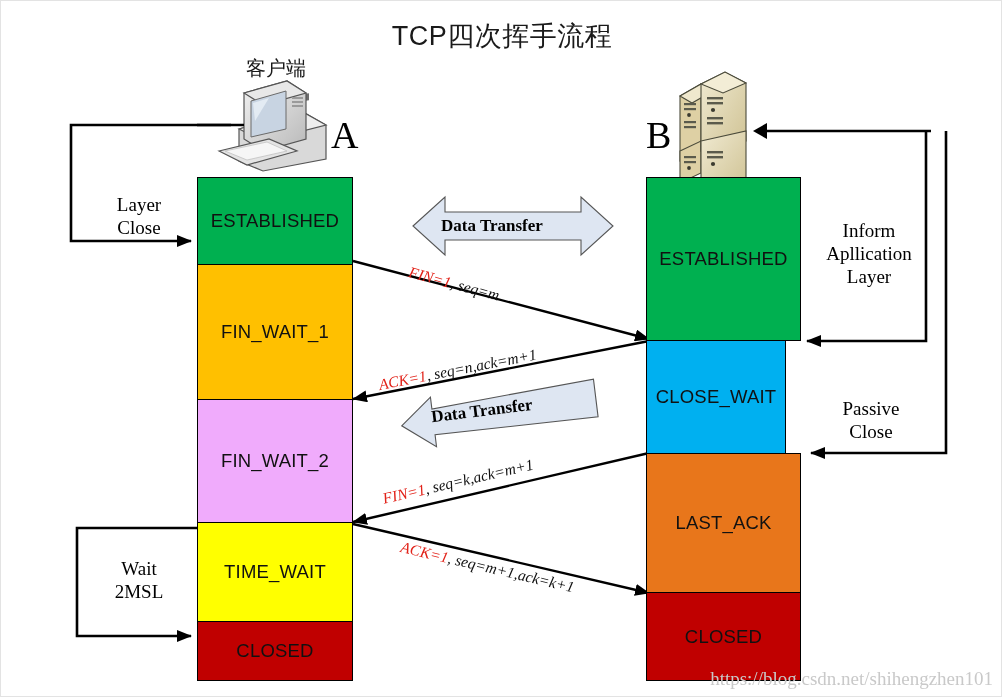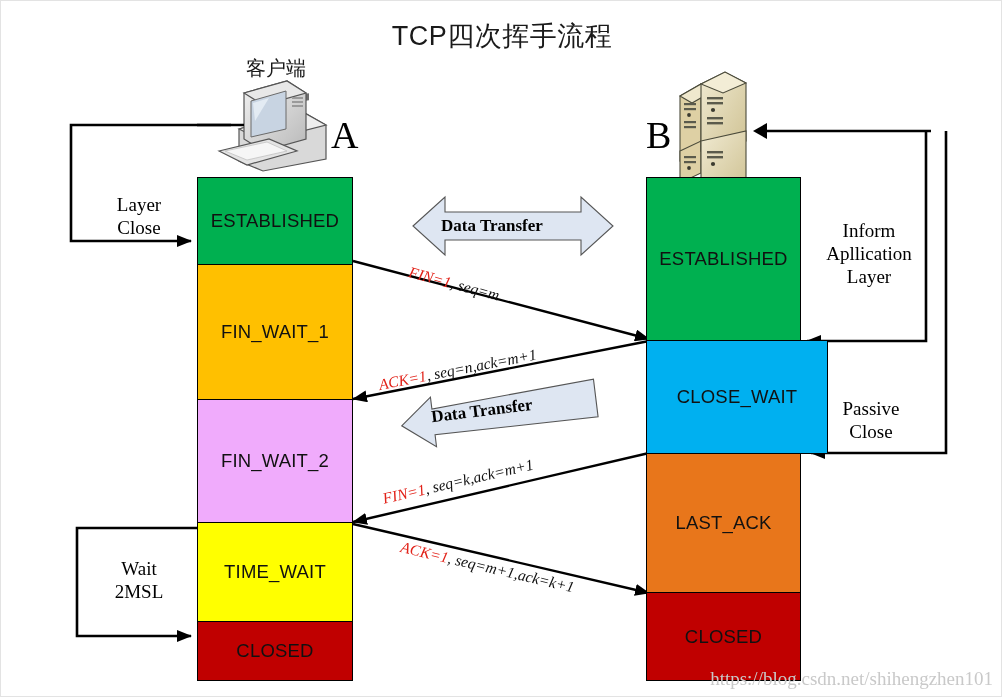--- a/index.html
+++ b/index.html
@@ -210,21 +210,21 @@
 
   <div class="abs endpoint-letter" style="left:645px;top:100px;">B</div>
 
   <div class="state-box" style="left:196px;top:176px;width:156px;height:88px;background:#00B050;">ESTABLISHED</div>
   <div class="state-box" style="left:196px;top:263px;width:156px;height:136px;background:#FFC000;">FIN_WAIT_1</div>
   <div class="state-box" style="left:196px;top:398px;width:156px;height:124px;background:#f0abfc;">FIN_WAIT_2</div>
   <div class="state-box" style="left:196px;top:521px;width:156px;height:100px;background:#FFFF00;">TIME_WAIT</div>
   <div class="state-box" style="left:196px;top:620px;width:156px;height:60px;background:#C00000;">CLOSED</div>
 
   <div class="state-box" style="left:645px;top:176px;width:155px;height:164px;background:#00B050;">ESTABLISHED</div>
-  <div class="state-box" style="left:645px;top:339px;width:182px;height:114px;background:#00B0F0;text-align:center;">CLOSE_WAIT</div>
+  <div class="state-box" style="left:645px;top:339px;width:140px;height:114px;background:#00B0F0;text-align:center;">CLOSE_WAIT</div>
   <div class="state-box" style="left:645px;top:452px;width:155px;height:140px;background:#E8761B;">LAST_ACK</div>
   <div class="state-box" style="left:645px;top:591px;width:155px;height:89px;background:#C00000;">CLOSED</div>
 
   <div class="note" style="left:83px;top:192px;width:110px;">
     <div>Layer</div>
     <div>Close</div>
   </div>
 
   <div class="note" style="left:83px;top:556px;width:110px;">
     <div>Wait</div>

